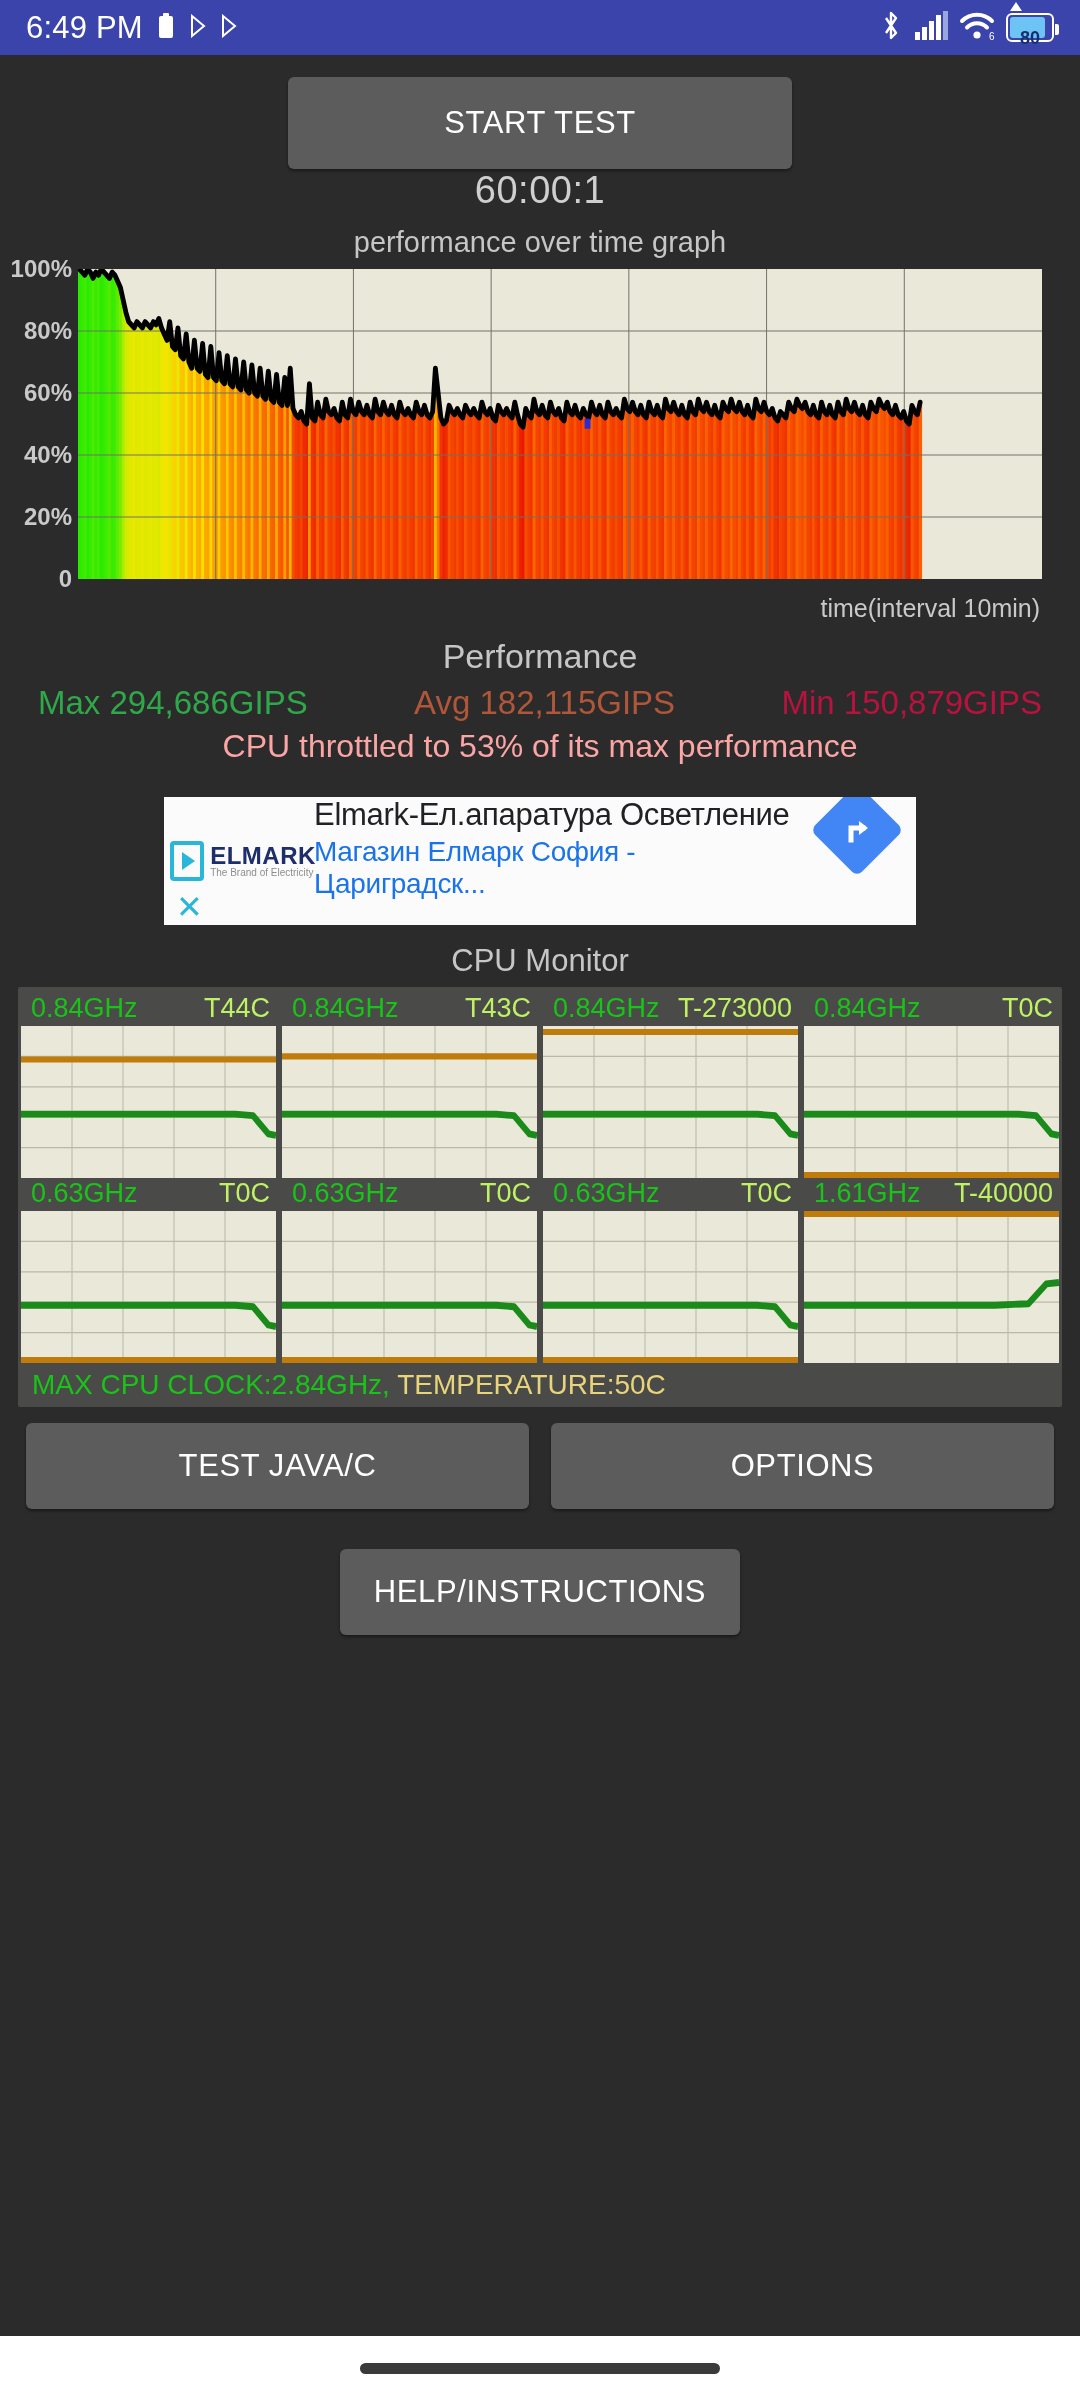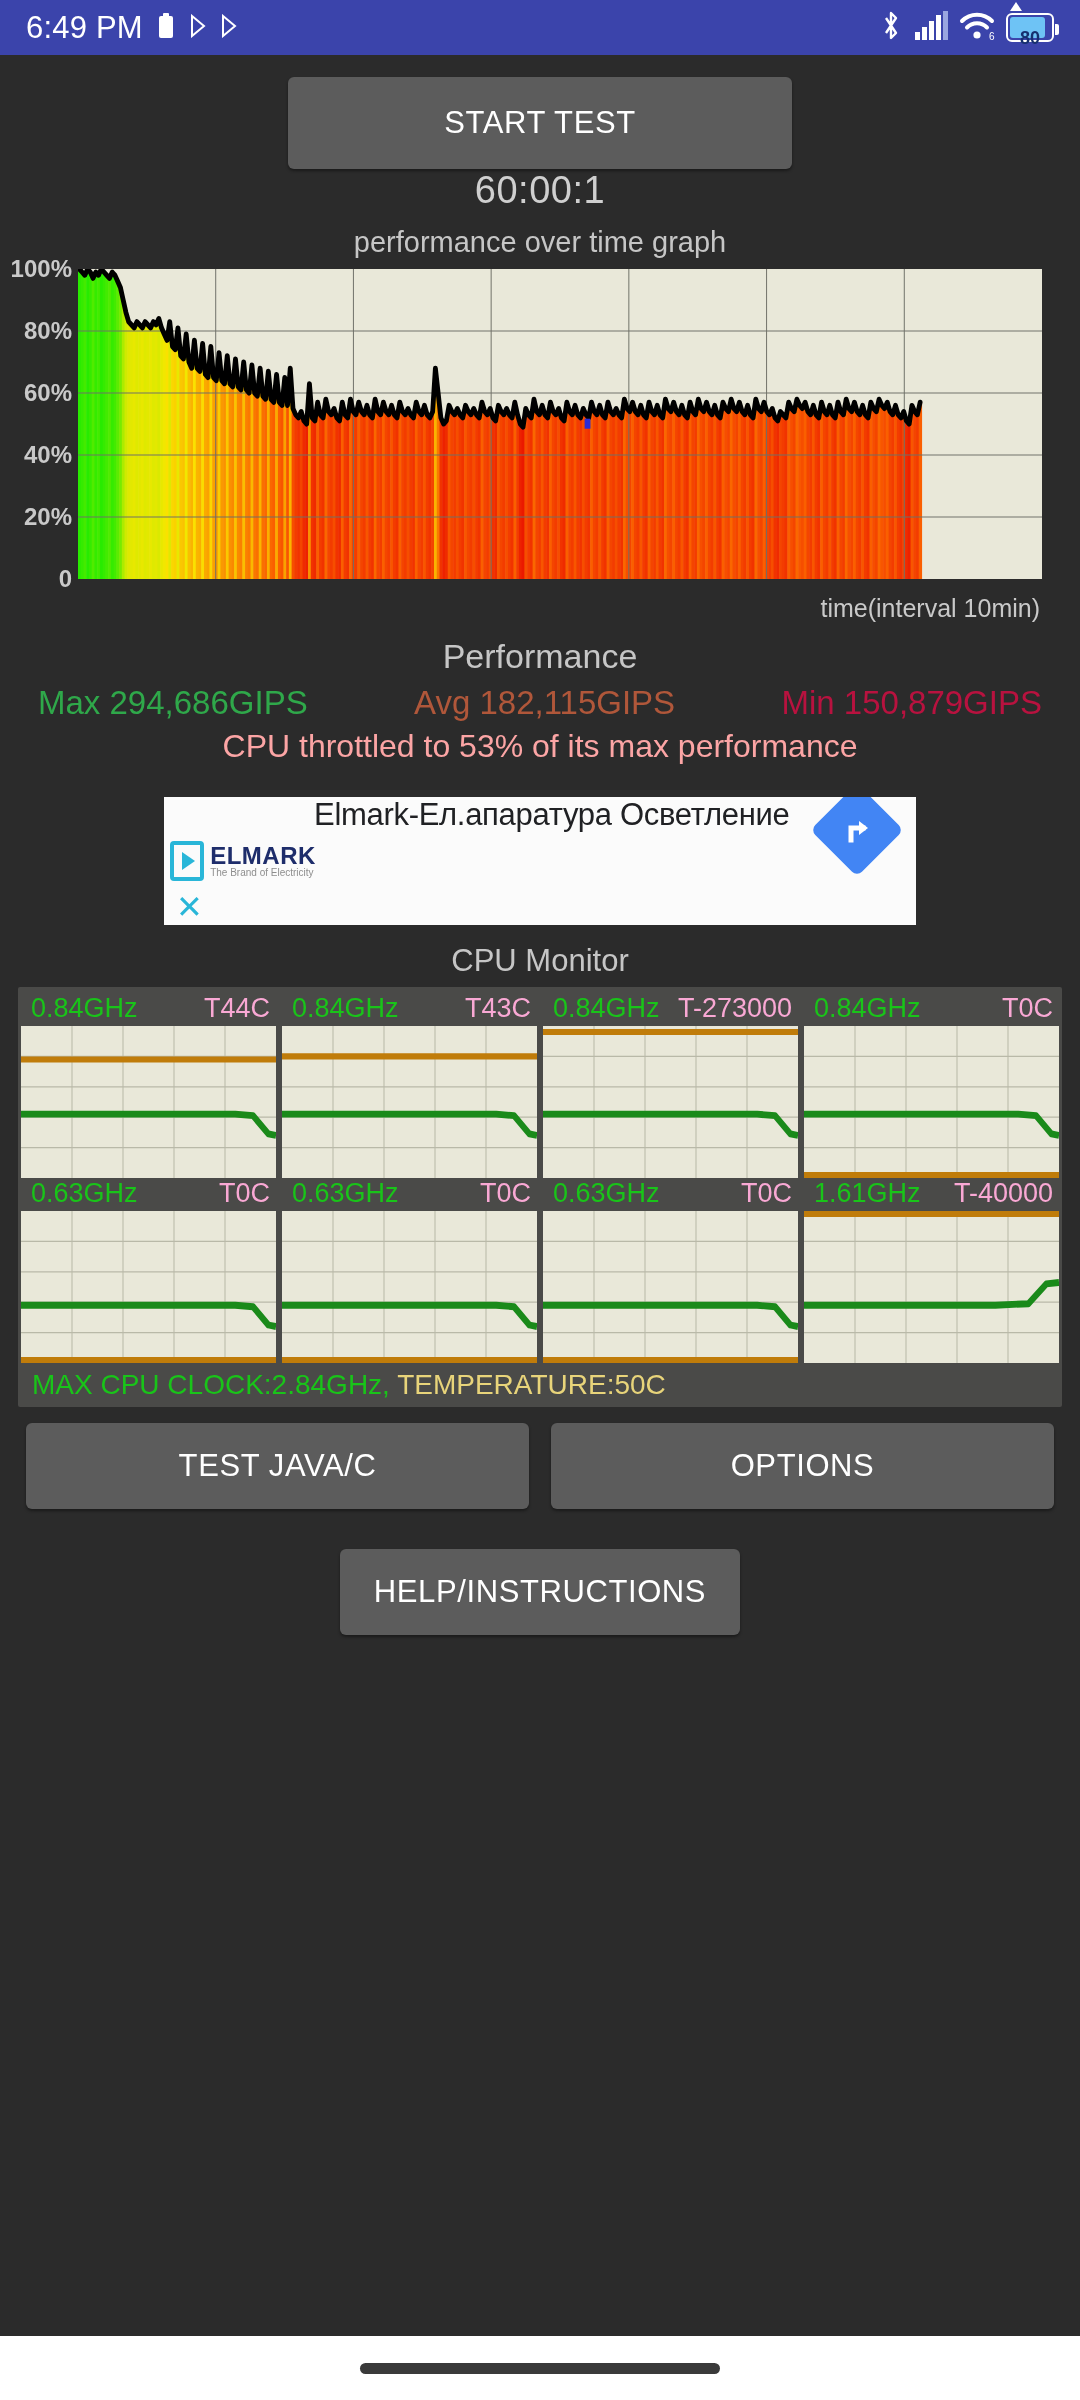--- a/index.html
+++ b/index.html
@@ -145,21 +145,21 @@
     margin:8px 18px 0 18px; background:#4a4a48;
     padding:6px 0 4px 0; border-radius:2px;
   }
   .cpu-rowgroup { display:flex; }
   .cpu-cell { flex:1; padding:0 3px; }
   .cpu-hdr {
     display:flex; justify-content:space-between; align-items:flex-start;
     padding:0 6px 2px 10px; white-space:nowrap;
   }
   .cpu-ghz { color:#19c419; font-size:27px; }
-  .cpu-temp { color:#f9a8d4; font-size:27px; }
+  .cpu-temp { color:#bef264; font-size:27px; }
   .cpu-chart { height:152px; background:#e9e8d9; }
   .cpu-chart svg { display:block; width:100%; height:100%; }
   .cpu-summary {
     padding:6px 0 2px 14px; font-size:28px; white-space:nowrap;
   }
   .cs-clock { color:#19c419; }
   .cs-temp { color:#e8d47a; }
 
   
   .btn-row {
@@ -591,20 +591,21 @@
         </span>
       <span class="ad-brand">
         <span class="ad-brand-name">ELMARK</span>
         <span class="ad-brand-sub">The Brand of Electricity</span>
       </span>
     </div>
     <span class="ad-close">✕</span>
   </div>
   <div class="ad-text">
     <span class="ad-head">Elmark-Ел.апаратура Осветление</span>
+    <span class="ad-sub">Магазин Елмарк София - Цариградск...</span>
   </div>
   <div class="ad-cta">
     <span class="ad-diamond">
       <svg class="ad-arrow" width="40" height="40" viewBox="0 0 40 40" style="transform:rotate(-45deg)">
         <path d="M14 30 L14 18 L26 18" fill="none" stroke="#fff" stroke-width="5" stroke-linecap="square"></path>
         <path d="M22 11 L31 18 L22 25 Z" fill="#fff"></path>
       </svg>
     </span>
   </div>
 </div>

